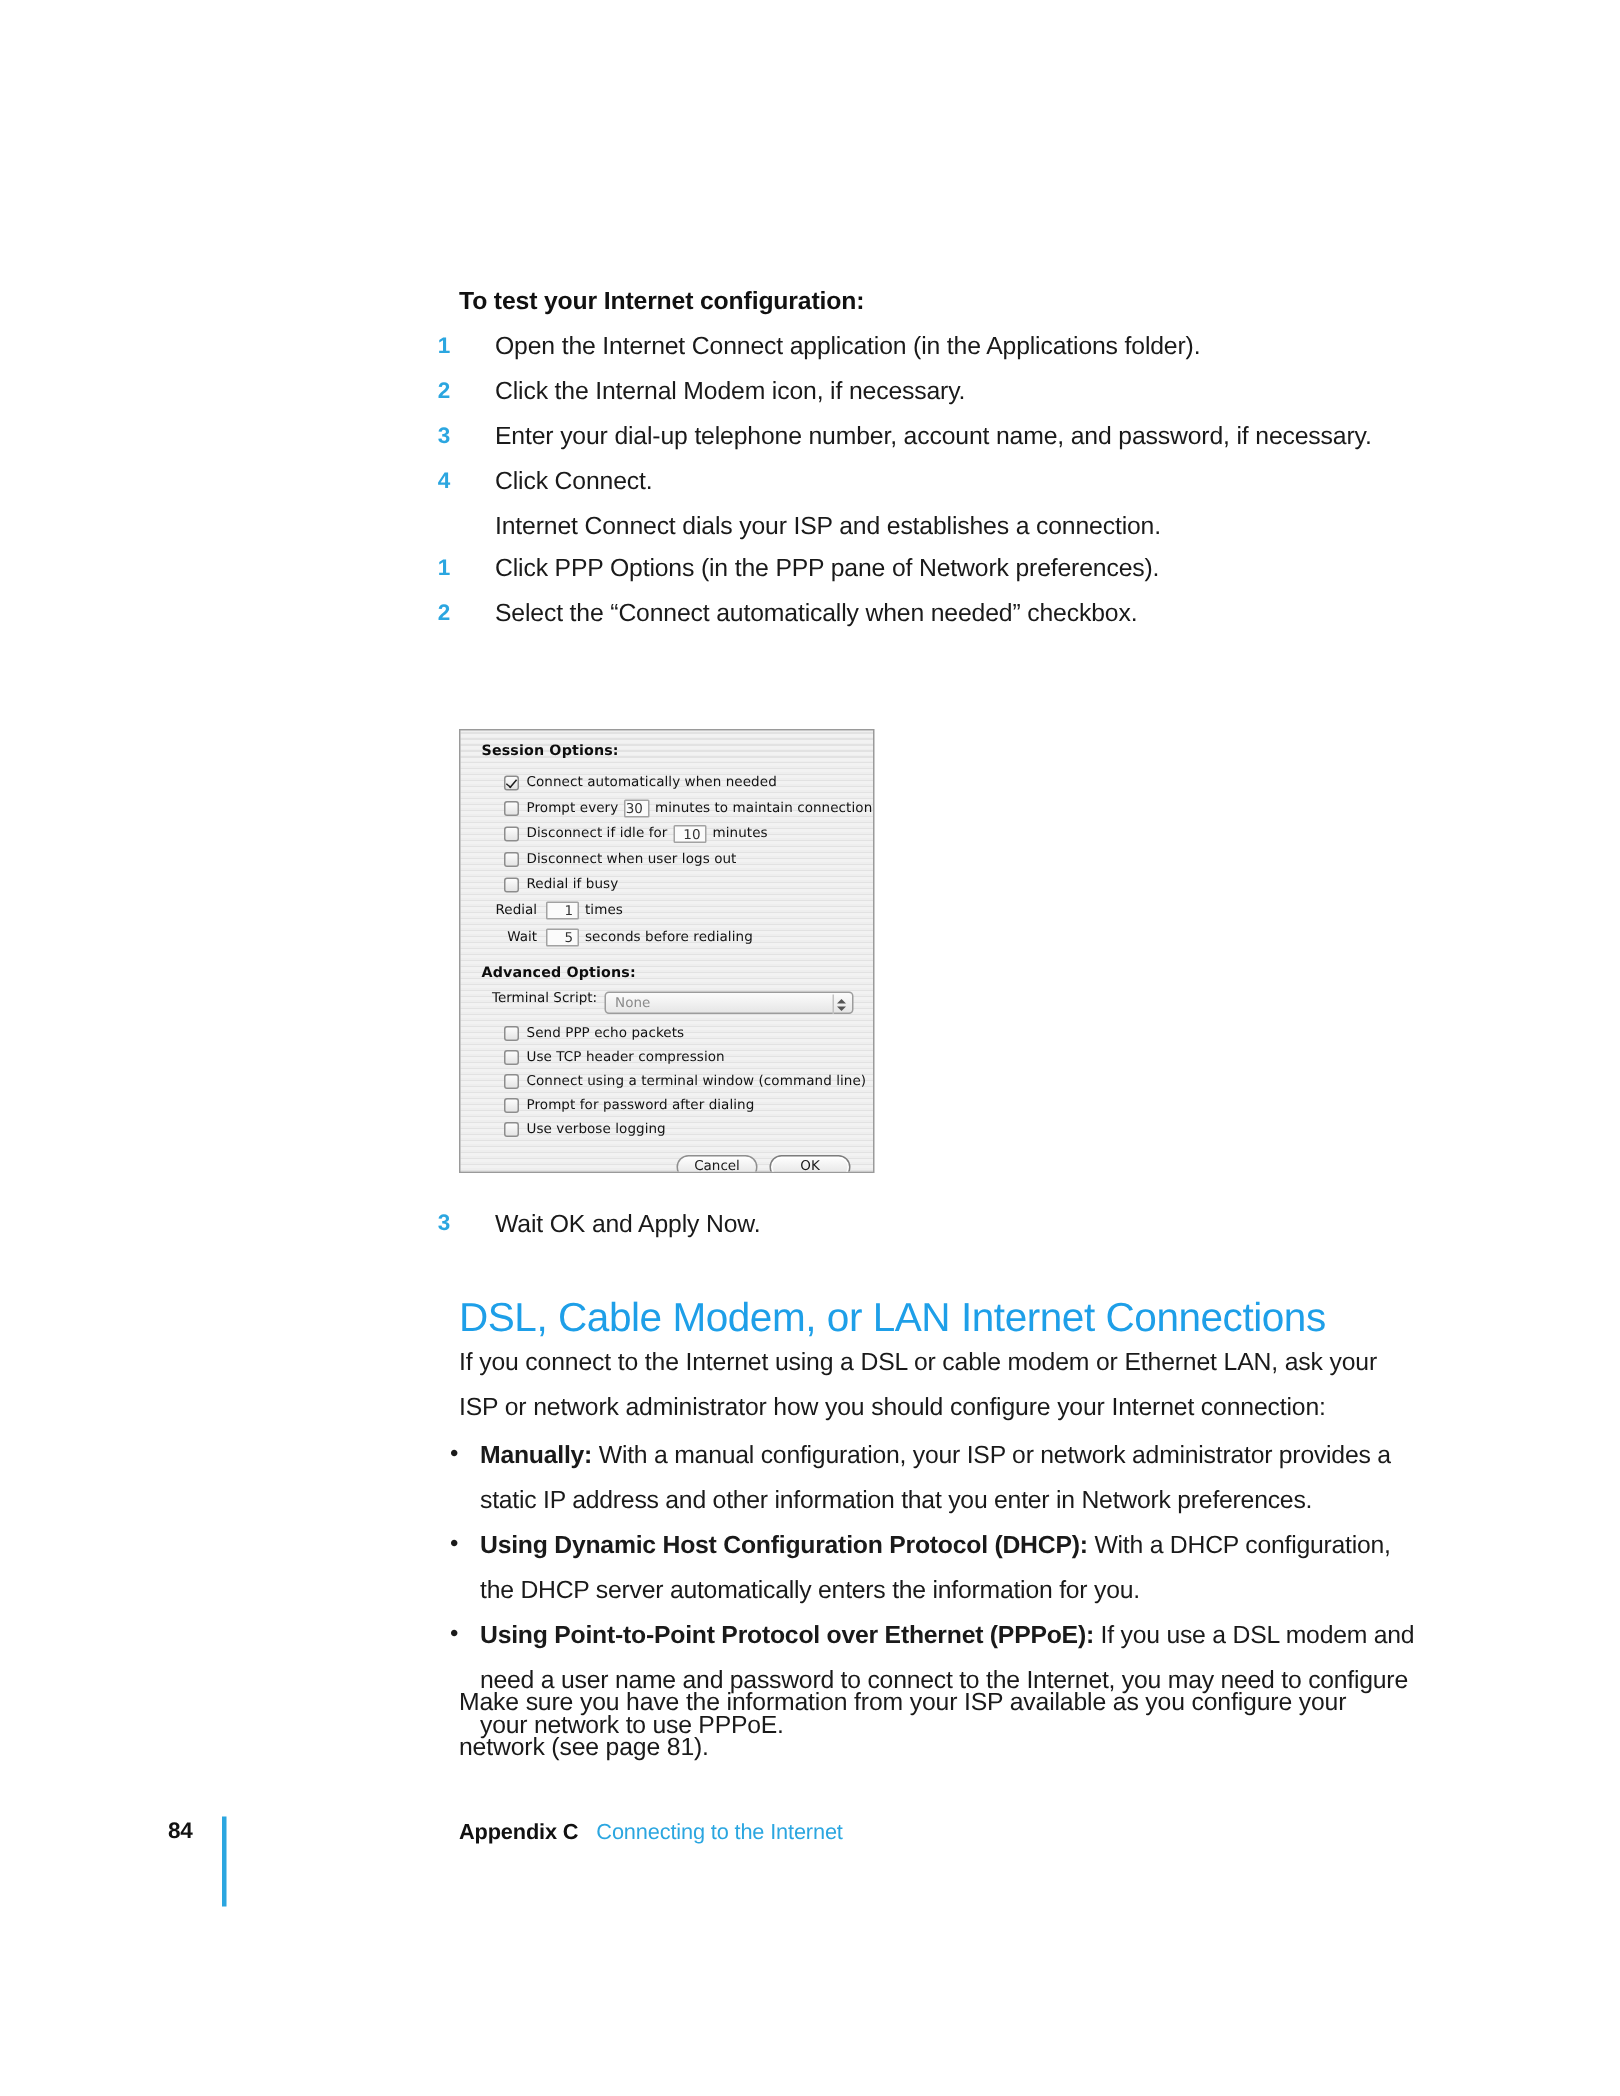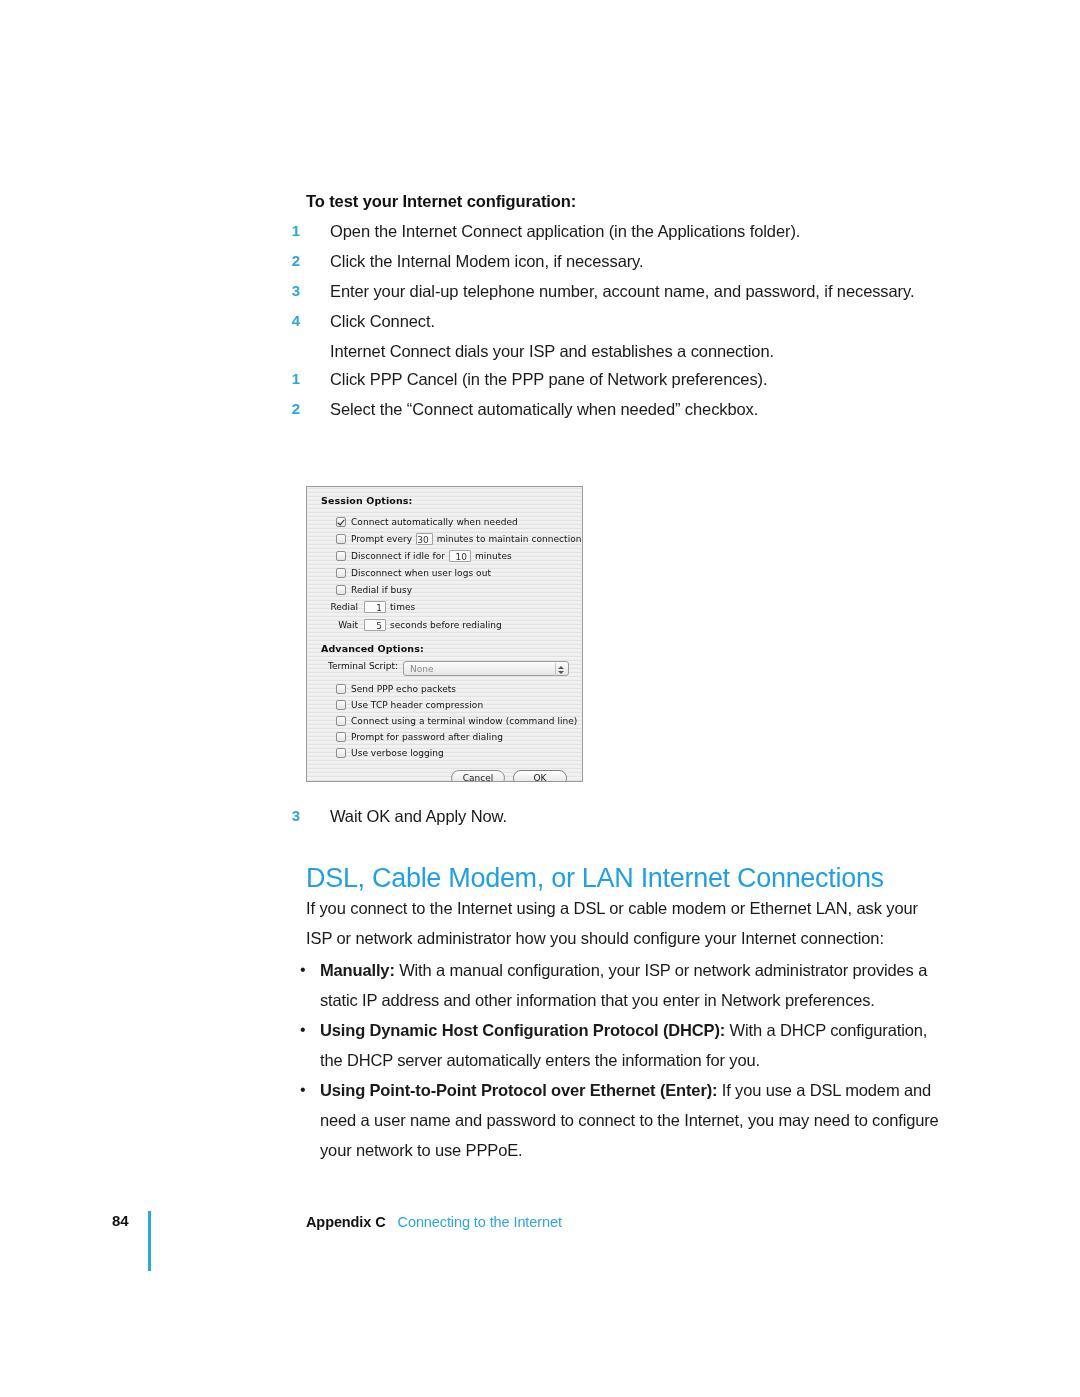--- a/index.html
+++ b/index.html
@@ -314,21 +314,21 @@
       <span class="txt">Click Connect.</span>
     </div>
 
     <div class="body-line" style="padding-left:24px;">Internet Connect dials your ISP and establishes a connection.</div>
   </div>
 
   <div class="col" style="top:364px;">
 
     <div class="step">
       <span class="num">1</span>
-      <span class="txt">Click PPP Cancel (in the PPP pane of Network preferences).</span>
+      <span class="txt">Click PPP Options (in the PPP pane of Network preferences).</span>
     </div>
     <div class="step">
       <span class="num">2</span>
       <span class="txt">Select the “Connect automatically when needed” checkbox.</span>
     </div>
   </div>
 
   <div class="shot">
     <div class="shot-inner">
 
@@ -439,24 +439,28 @@
     <div class="bullet">
       <span class="dot">•</span>
       <b>Manually:</b><span> With a manual configuration, your ISP or network administrator provides a static IP address and other information that you enter in Network preferences.</span>
     </div>
     <div class="bullet">
       <span class="dot">•</span>
       <b>Using Dynamic Host Configuration Protocol (DHCP):</b><span> With a DHCP configuration, the DHCP server automatically enters the information for you.</span>
     </div>
     <div class="bullet">
       <span class="dot">•</span>
-      <b>Using Point-to-Point Protocol over Ethernet (Enter):</b><span> If you use a DSL modem and need a user name and password to connect to the Internet, you may need to configure your network to use PPPoE.</span>
-    </div>
-  </div>
-
+      <b>Using Point-to-Point Protocol over Ethernet (PPPoE):</b><span> If you use a DSL modem and need a user name and password to connect to the Internet, you may need to configure your network to use PPPoE.</span>
+    </div>
+  </div>
+
+  <div class="col" style="top:1120px;">
+    <div class="body-line">Make sure you have the information from your ISP available as you configure your</div>
+    <div class="body-line">network (see page 81).</div>
+  </div>
 
   <div class="folio">84</div>
   <div class="folio-rule"></div>
   <div class="footer-txt">
     <span class="appx">Appendix C</span><span class="chap">Connecting to the Internet</span>
   </div>
 
 </div>
 
 </body></html>

